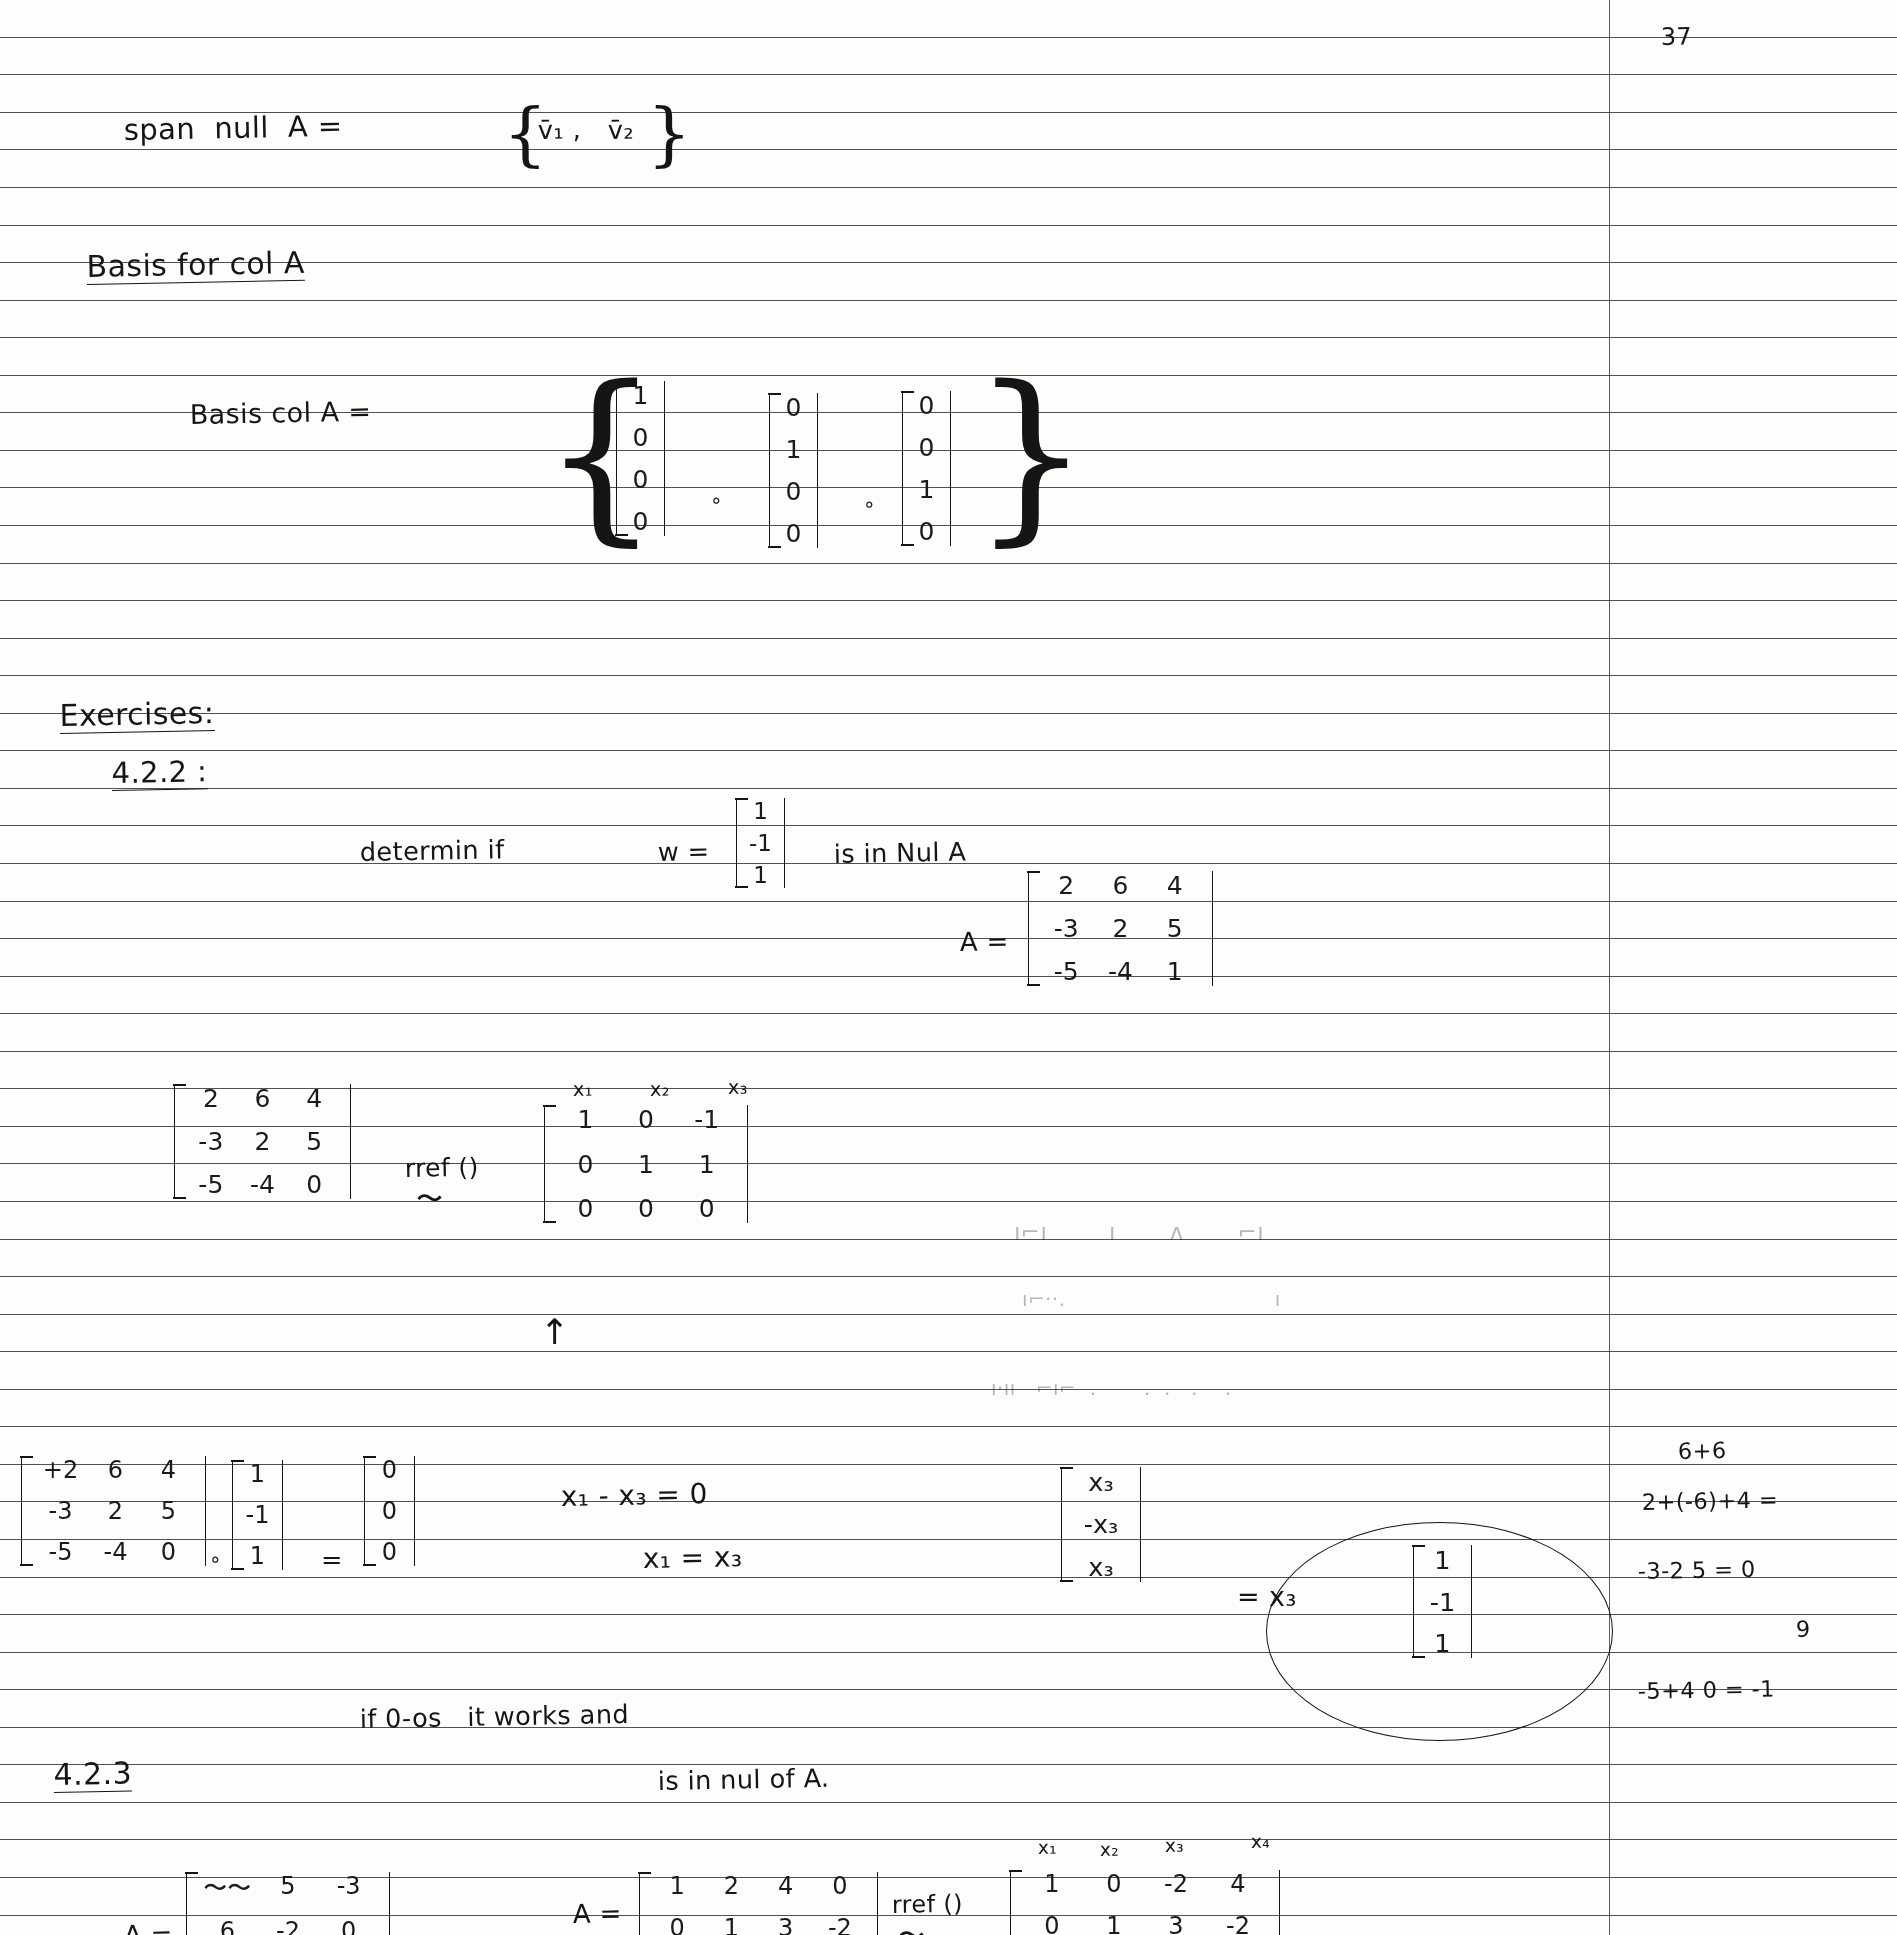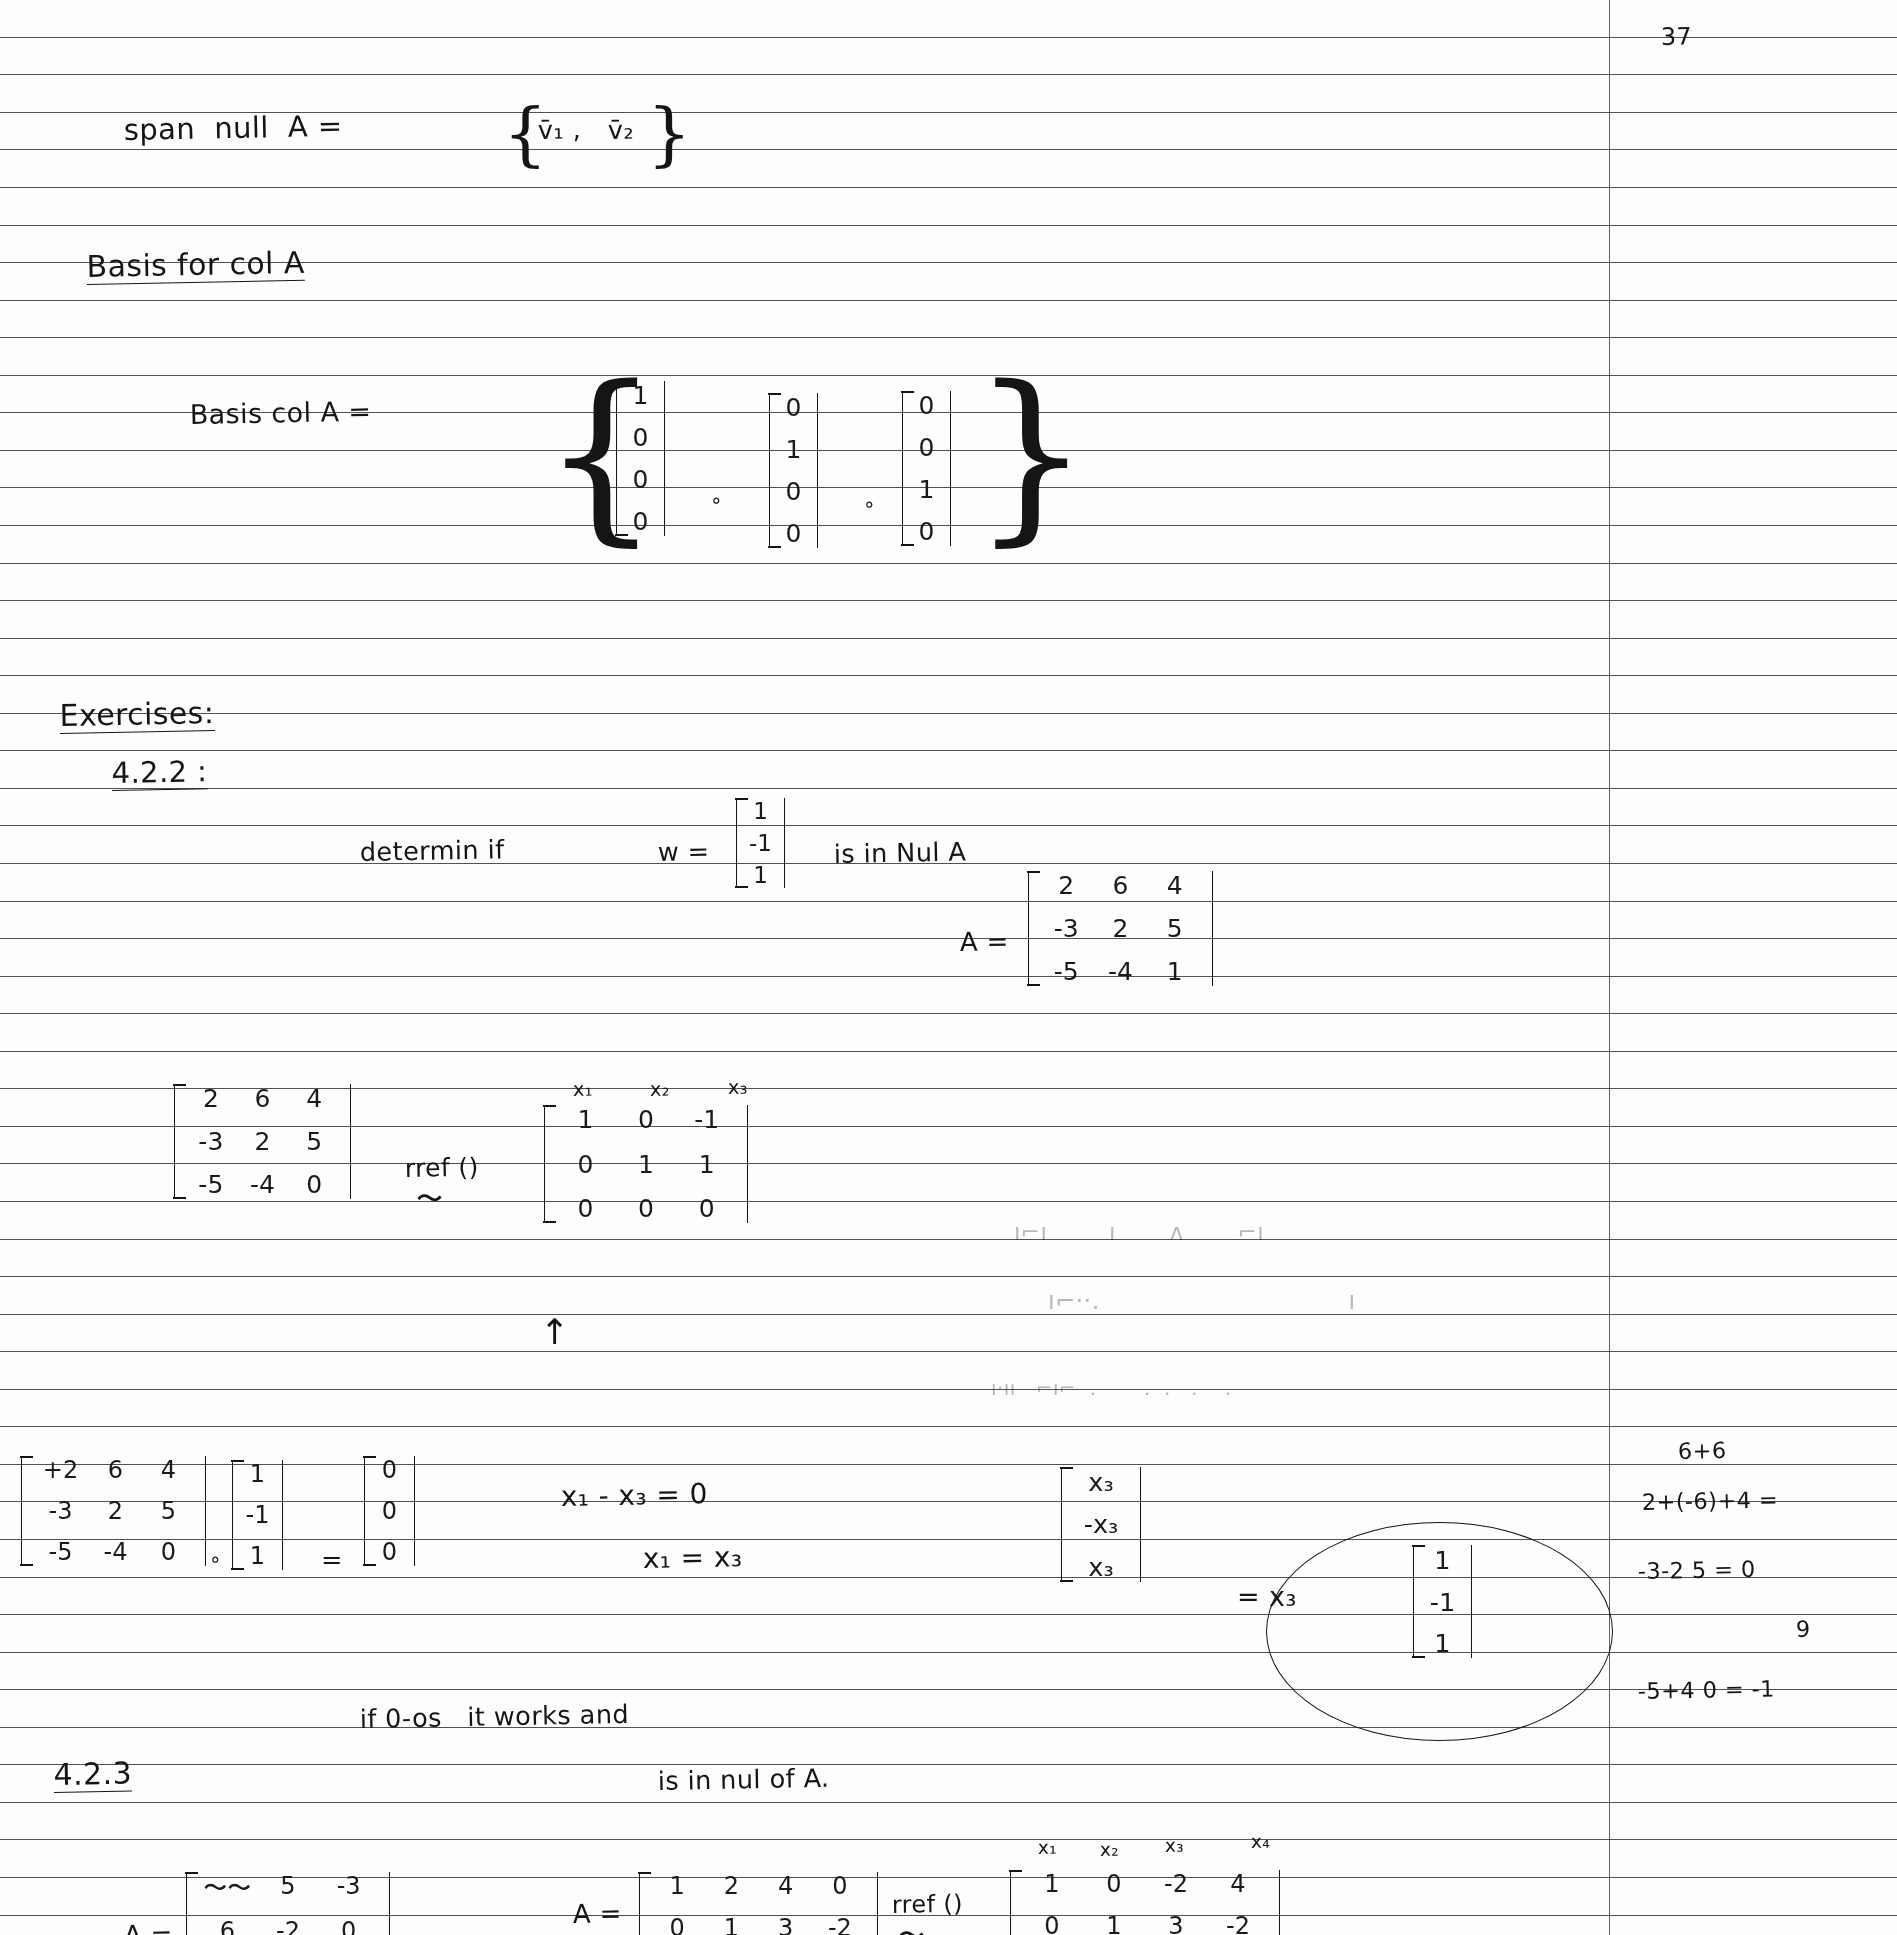--- a/index.html
+++ b/index.html
@@ -234,21 +234,21 @@
     <div class="rowm" style="width:182px;margin-top:15.5px">
       <span style="width:54px">0</span>
       <span style="width:54px">0</span>
       <span style="width:54px">0</span>
     </div>
   </div>
 
   <div class="arrow-up" style="left:540px;top:1312px;font-size:35px;">↑</div>
 
   <div class="hw faint" style="left:1014px;top:1221px;font-size:23px;">ı⌐ı        ı       ʌ       ⌐ı</div>
-  <div class="hw faint" style="left:1022px;top:1289px;font-size:24px;margin-left:26px;">ı⌐··.                               ı</div>
+  <div class="hw faint" style="left:1022px;top:1289px;font-size:20px;">ı⌐··.                               ı</div>
   <div class="hw faint" style="left:991px;top:1378px;font-size:20px;">ı·ıı   ⌐ı⌐  .       .  .   .    .</div>
 
   <div class="mat" style="left:21px;top:1456px;font-size:24px;">
     <div class="rowm" style="width:163px">
       <span style="width:50px">+2</span>
       <span style="width:46px">6</span>
       <span style="width:46px">4</span>
     </div>
     <div class="rowm" style="width:163px;margin-top:13px">
       <span style="width:50px">-3</span>

